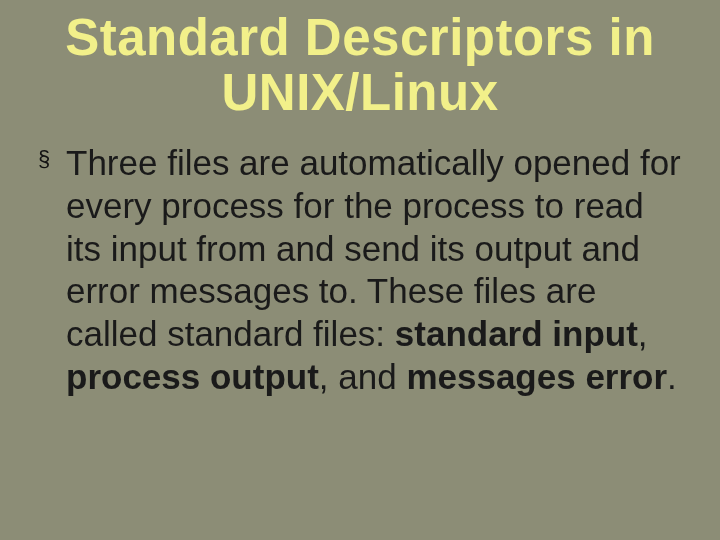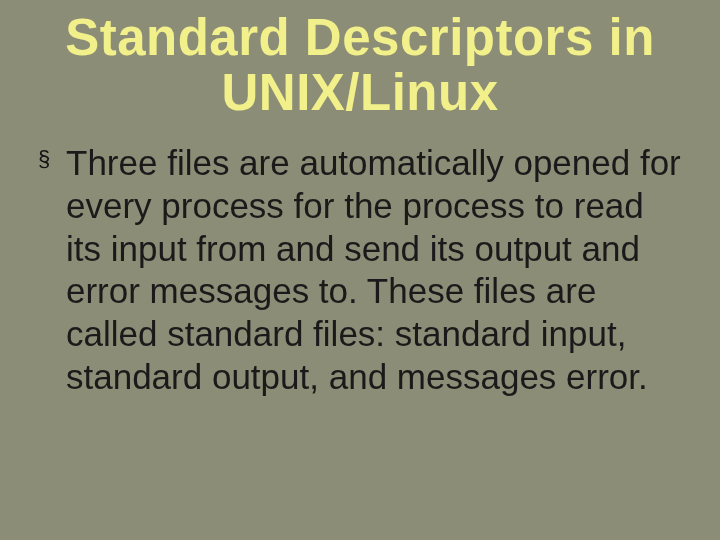--- a/index.html
+++ b/index.html
@@ -35,25 +35,25 @@
     position: relative;
   }
   .bullet-marker {
     position: absolute;
     left: 0;
     top: 4px;
     font-size: 22px;
     color: #111;
   }
   .body b {
-    font-weight: 400;
+    font-weight: 700;
   }
 </style>
 </head>
 <body>
 
 <div class="slide">
   <h1 class="title">Standard Descriptors in UNIX/Linux</h1>
   <div class="body">
     <span class="bullet-marker">§</span>
-    <span>Three files are automatically opened for every process for the process to read its input from and send its output and error messages to. These files are called standard files: </span><b>standard input</b><span>, </span><b>standard output</b><span>, and </span><b>messages error</b><span>.</span>
+    <span>Three files are automatically opened for every process for the process to read its input from and send its output and error messages to. These files are called standard files: </span><b>standard input</b><span>, </span><b>process output</b><span>, and </span><b>messages error</b><span>.</span>
   </div>
 </div>
 
 </body></html>

